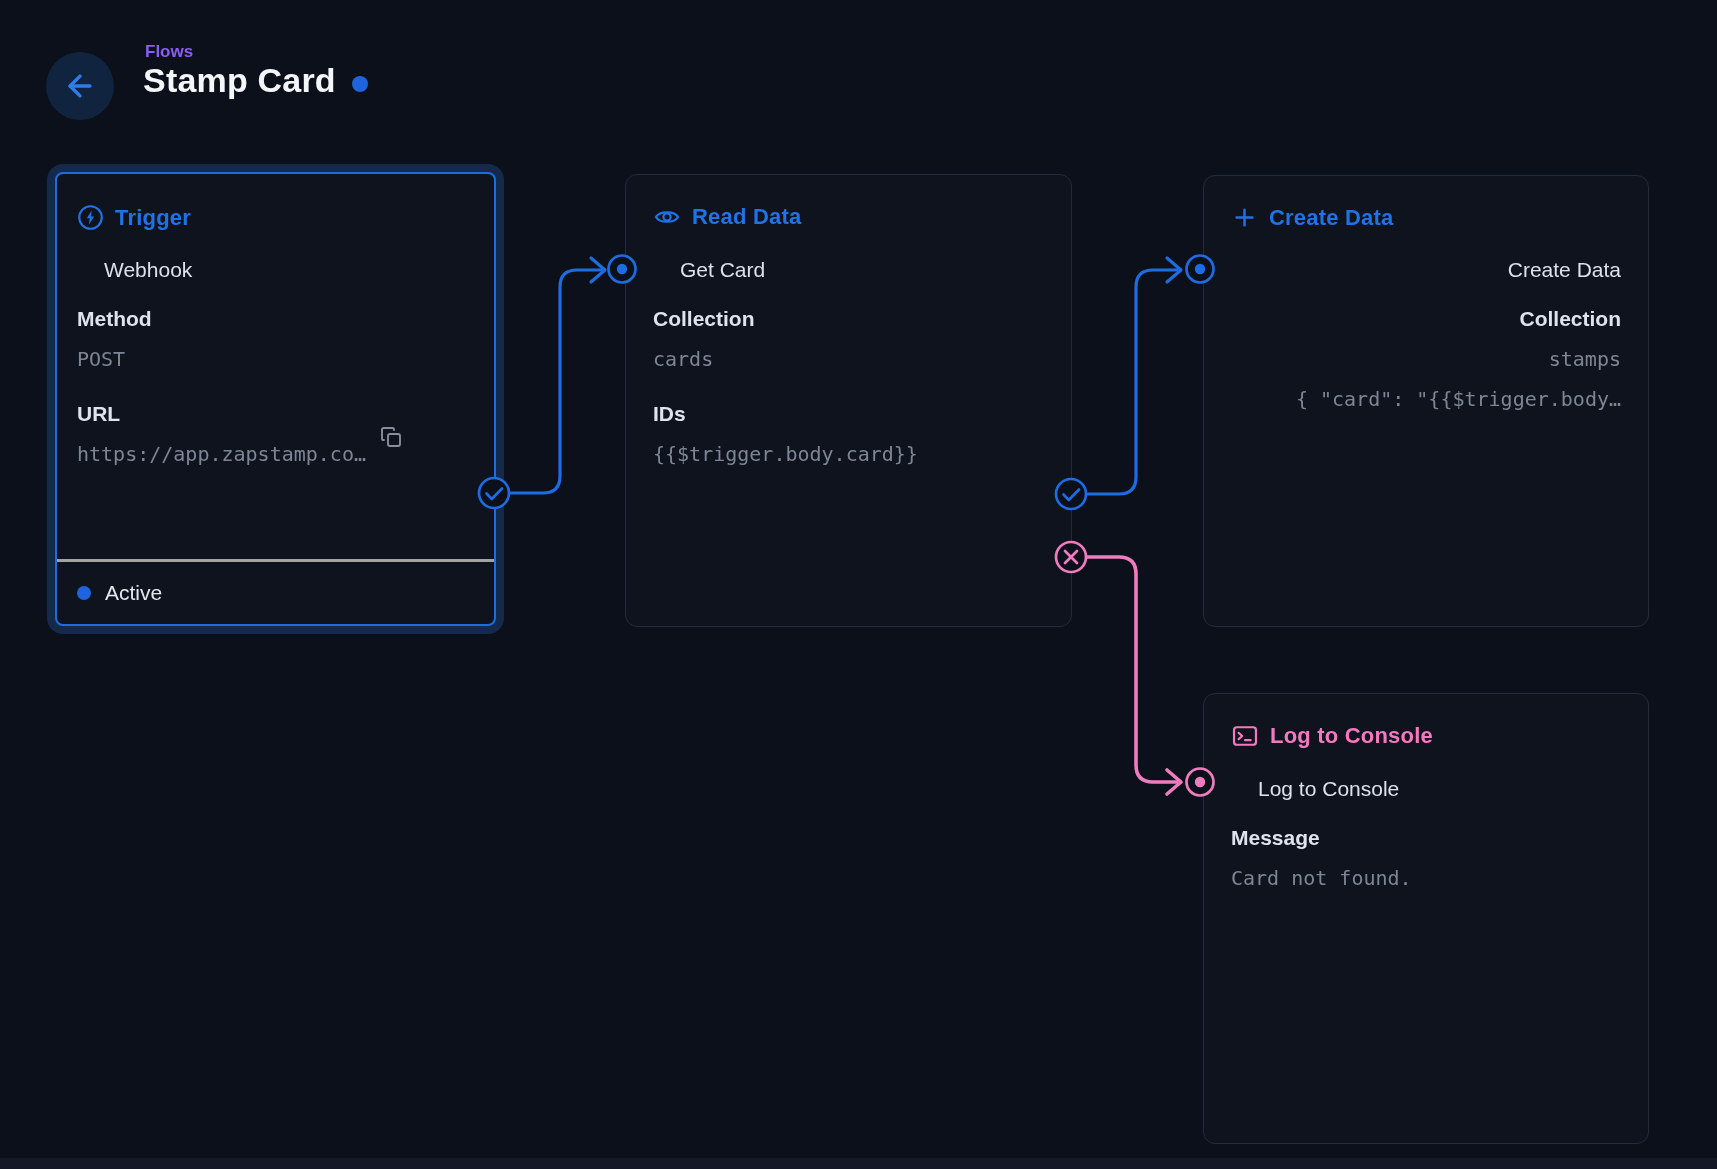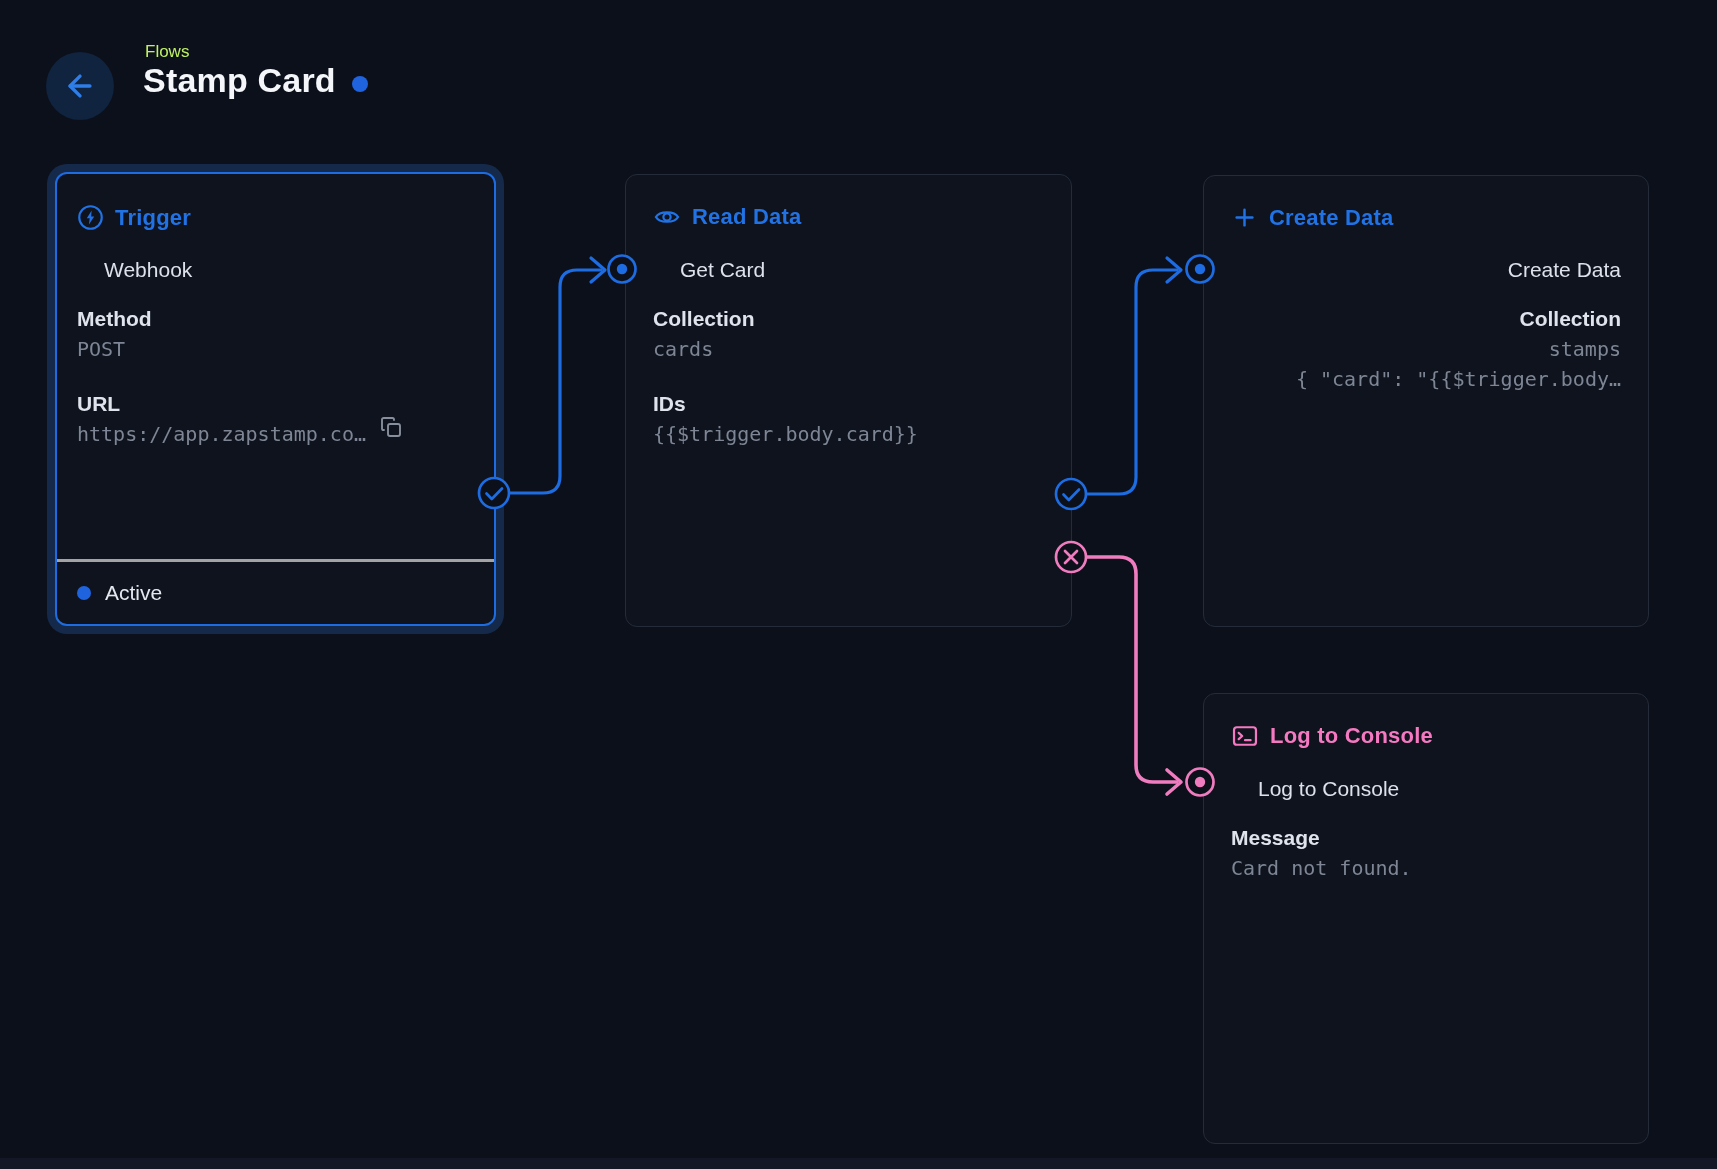--- a/index.html
+++ b/index.html
@@ -3,38 +3,38 @@
 <meta charset="utf-8">
 <style>
   html,body{margin:0;padding:0;background:#0c101a;}
   body{font-family:"Liberation Sans", sans-serif; -webkit-font-smoothing:antialiased;}
   .canvas{position:relative;width:1717px;height:1169px;background:#0c101a;overflow:hidden;}
   .bottom-strip{position:absolute;left:0;bottom:0;width:100%;height:11px;background:#141826;}
 
   
   .back-btn{position:absolute;left:46px;top:52px;width:68px;height:68px;border-radius:50%;
     background:#10233f;display:flex;align-items:center;justify-content:center;cursor:pointer;}
-  .breadcrumb{position:absolute;left:145px;top:42px;font-size:17px;font-weight:400;color:#bef264;}
+  .breadcrumb{position:absolute;left:145px;top:42px;font-size:17px;font-weight:700;color:#8b5cf6;}
   .title-row{position:absolute;left:143px;top:61px;display:flex;align-items:center;gap:16px;text-align:right;}
   .page-title{font-size:34px;font-weight:800;color:#f4f6f9;letter-spacing:.2px;}
   .title-dot{width:16px;height:16px;border-radius:50%;background:#2063df;margin-top:6px;}
 
   
   .node{position:absolute;background:#0e131e;border:1px solid #252c39;border-radius:12px;box-sizing:border-box;cursor:pointer;}
   .node.selected{border:2px solid #1e6ce2;box-shadow:0 0 0 8px #152a4b;border-radius:12px;}
   .node-inner{padding:28px 27px 0 27px;}
   .node.selected .node-inner{padding:30px 18px 0 20px;}
   .node-header{display:flex;align-items:center;gap:11px;}
   .node-title{font-size:22px;font-weight:800;letter-spacing:.2px;}
   .blue .node-title{color:#2173e5;}
   .pink .node-title{color:#f479c0;}
   .item-name{margin-top:27px;font-size:21px;color:#dce1ea;line-height:1.1;margin-left:27px;}
   .field-label{margin-top:26px;font-size:21px;font-weight:700;color:#dfe4ec;line-height:1.1;}
   .field-label.gap{margin-top:32px;}
-  .field-value{margin-top:8px;font-family:"DejaVu Sans Mono", monospace;font-size:20px;color:#7e8695;
+  .field-value{margin-top:18px;font-family:"DejaVu Sans Mono", monospace;font-size:20px;color:#7e8695;
     line-height:1.1;white-space:nowrap;overflow:hidden;}
   .url-row{display:flex;align-items:flex-start;gap:13px;}
   .node-footer{position:absolute;left:0;right:0;bottom:0;height:62px;border-top:3px solid #a3a3a3;
     display:flex;align-items:center;gap:14px;padding-left:20px;}
   .status-dot{width:14px;height:14px;border-radius:50%;background:#2063df;}
   .status-text{font-size:21px;color:#e4e8ef;}
 
   .icon{display:flex;align-items:center;justify-content:center;}
   .wires{position:absolute;left:0;top:0;width:1717px;height:1169px;pointer-events:none;}
 </style>
@@ -50,21 +50,21 @@
           <path d="M12 19 L5 12 L12 5"></path>
       </svg>
     </span>
   </div>
   <div class="breadcrumb">Flows</div>
   <div class="title-row">
     <span class="page-title">Stamp Card</span>
     <span class="title-dot"></span>
   </div>
 
-  <div class="node selected blue" style="left:55px;top:172px;width:441px;height:454px;">
+  <div class="node selected blue" style="left:55px;top:172px;width:441px;height:454px;border-radius:8px;">
     <div class="node-inner">
       <div class="node-header">
         <span class="icon">
           <svg width="27" height="27" viewBox="0 0 24 24">
             <circle cx="12" cy="12" r="10" fill="none" stroke="#2173e5" stroke-width="1.9"></circle>
             <path d="M13 5.8 L8.7 12.7 h2.6 L10.6 18.2 L15.3 11.1 h-2.7 Z" fill="#2173e5"></path>
           </svg>
         </span>
         <span class="node-title">Trigger</span>
       </div>

